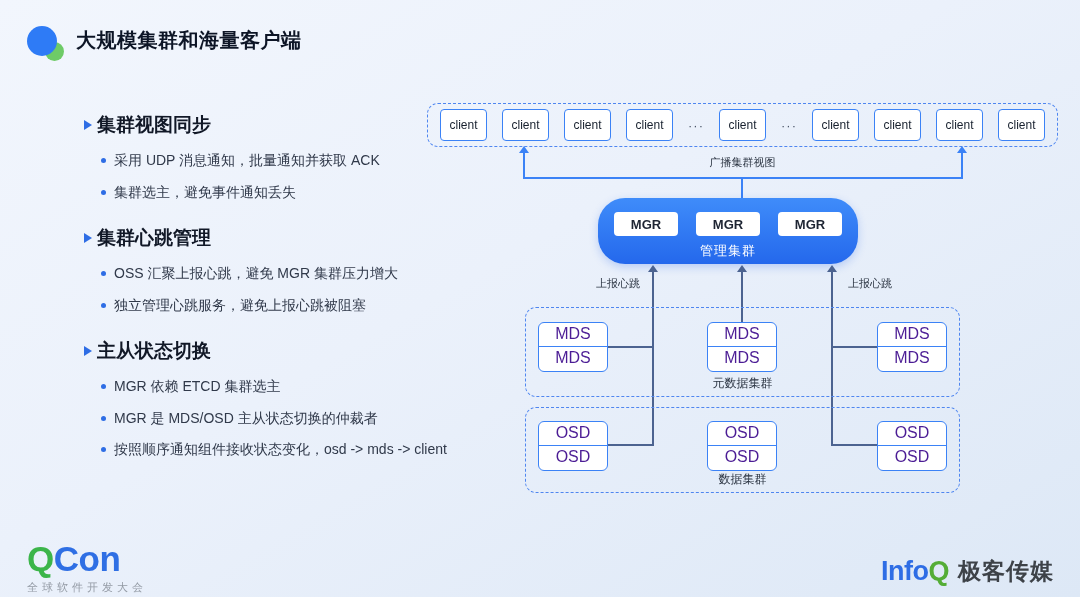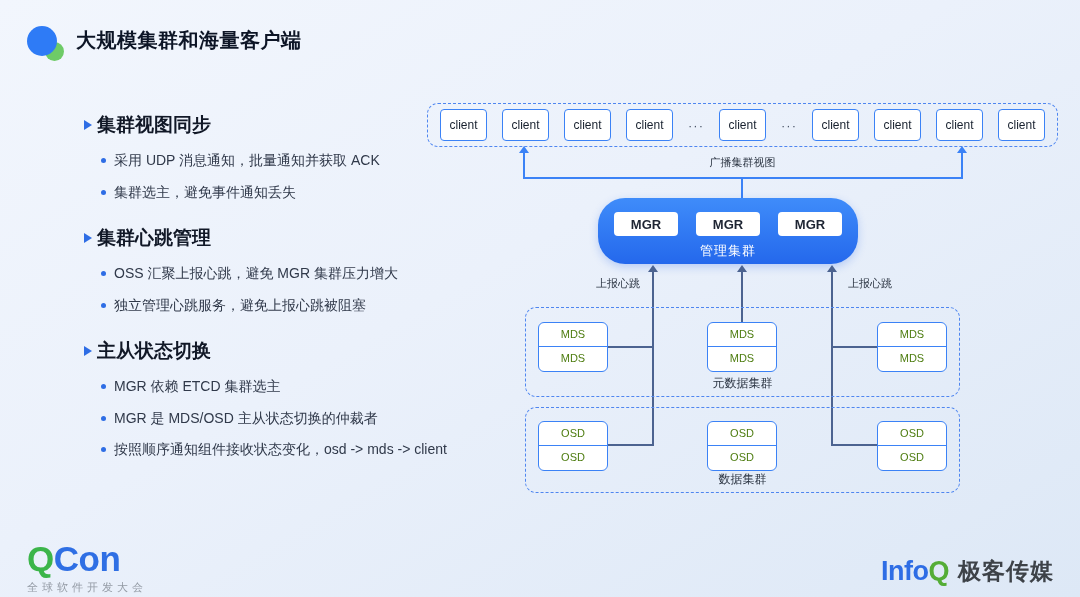--- a/index.html
+++ b/index.html
@@ -38,21 +38,21 @@
 
   .mgr-box { position:absolute; left:598px; top:198px; width:260px; height:66px; border-radius:27px;
              background:linear-gradient(180deg,#3f8cfa 0%, #2468ec 100%);
              box-shadow:0 3px 8px rgba(37,99,235,0.25); }
   .mgr-row { display:flex; justify-content:space-between; padding:14px 16px 0 16px; }
   .mgr-node { width:64px; height:24px; background:#fff; border-radius:4px; display:flex; align-items:center; justify-content:center;
               font-size:13px; font-weight:600; color:#1d2432; }
   .mgr-caption { margin-top:6px; text-align:center; color:#ffffff; font-size:13px; letter-spacing:1px; }
 
   .stack { position:absolute; width:70px; height:50px; background:#fff; border:1.5px solid #3b82f6; border-radius:6px; overflow:hidden; }
-  .stack .cell { height:23.5px; display:flex; align-items:center; justify-content:center; font-size:11px; color:#4d7c0f; }
+  .stack .cell { height:23.5px; display:flex; align-items:center; justify-content:center; font-size:16px; color:#4c1d95; }
   .stack .cell:first-child { border-bottom:1.5px solid #3b82f6; }
 
   
   .qcon { position:absolute; left:27px; top:541px; }
   .qcon-word { font-size:35px; font-weight:800; line-height:1; letter-spacing:-0.5px; }
   .qcon-q { color:#3cb54a; } .qcon-con { color:#2f6fe4; }
   .qcon-sub { font-size:11px; color:#949ba5; letter-spacing:4px; margin-top:4px; }
   .infoq { position:absolute; right:26px; top:556px; display:flex; align-items:center; gap:9px; }
   .infoq-word { font-size:27px; font-weight:800; line-height:1; letter-spacing:-0.5px; }
   .infoq-info { color:#2e6de5; } .infoq-q { color:#54ad36; }

